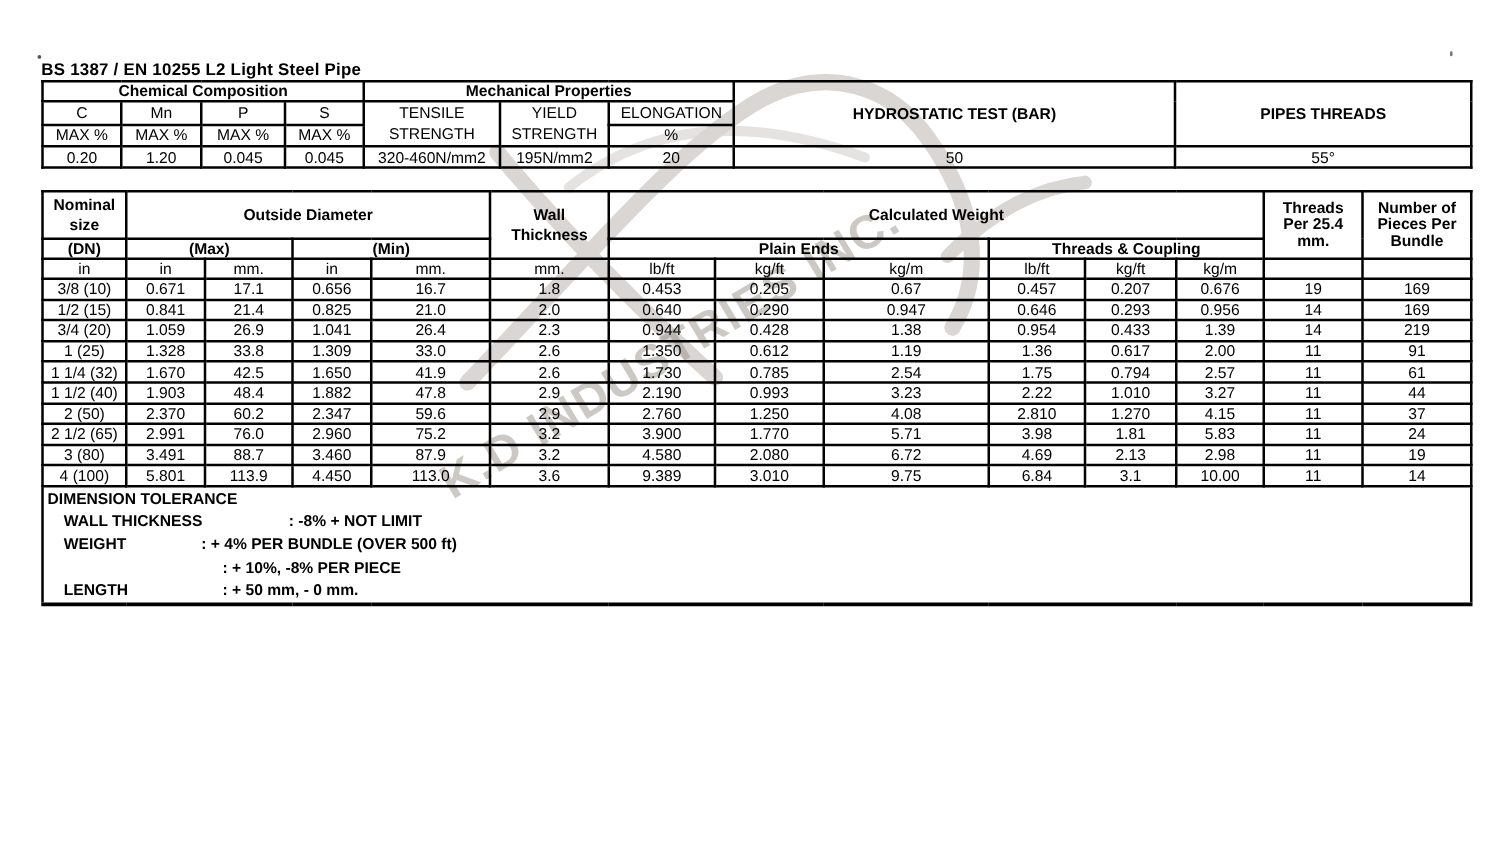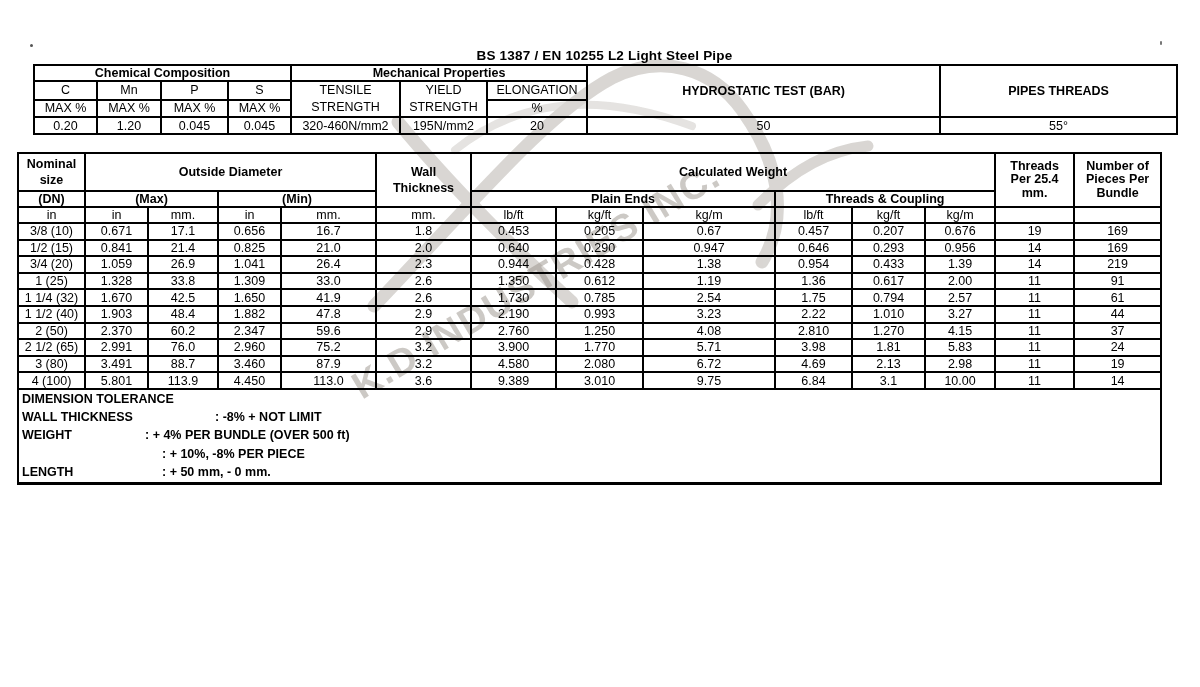--- a/index.html
+++ b/index.html
@@ -1,42 +1,42 @@
 <!DOCTYPE html>
 <html><head>
 <meta charset="utf-8">
 <style>
   html,body{margin:0;padding:0;background:#fff;}
   .page{position:relative;width:1200px;height:687px;background:#ffffff;overflow:hidden;
         font-family:"Liberation Sans", sans-serif;color:#000;}
   .watermark-layer{position:absolute;left:0;top:0;width:1200px;height:687px;z-index:0;pointer-events:none;}
-  .doc-title{position:absolute;left:33px;top:48px;width:1143px;text-align:center;
+  .doc-title{position:absolute;left:33px;top:48px;width:1143px;text-align:left;
              font-size:13.5px;font-weight:bold;z-index:2;letter-spacing:.2px;}
   table{border-collapse:collapse;table-layout:fixed;background:transparent;position:absolute;z-index:1;}
   td,th{border:2px solid #000;text-align:center;vertical-align:middle;padding:0;
         font-size:12.5px;font-weight:normal;overflow:hidden;white-space:nowrap;}
   th{font-weight:bold;}
   .spec-table{left:33px;top:64px;width:1143px;}
   .spec-table .r1 td,.spec-table .r1 th{height:14px;}
   .spec-table .r2 td,.spec-table .r2 th{height:15px;}
   .spec-table .r3 td,.spec-table .r3 th{height:14px;}
   .spec-table .r4 td{height:15px;}
   .two-line span{display:block;line-height:17px;}
-  .pipe-table{left:17px;top:152px;width:1143px;}
+  .pipe-table{left:33px;top:152px;width:1143px;}
   .pipe-table .h1 th{height:36px;}
   .pipe-table .h2 th,.pipe-table .h2 td{height:13px;}
   .pipe-table .h3 td{height:13px;}
   .pipe-table .three-line span{display:block;line-height:13.5px;}
   .pipe-table .two-line-h span{display:block;line-height:16px;}
   .pipe-table tbody td{height:14.6px;}
   .notes-cell{height:89px;text-align:left;vertical-align:top;white-space:normal;
               border-bottom:3px solid #000;margin-left:29px;}
   .note-title{font-weight:bold;font-size:12.5px;line-height:18px;padding-left:3px;}
   .note-line{position:relative;height:18.5px;font-weight:bold;font-size:12.5px;line-height:18.5px;}
-  .note-label{padding-left:3px;}
+  .note-label{padding-left:16px;}
   .note-value{position:absolute;top:0;}
   .nv1{left:196px;}  .nv2{left:126px;}  .nv3{left:143px;}  .nv4{left:143px;}
   .scan-dot{position:absolute;background:#555;border-radius:50%;z-index:2;}
   .dot-tl{left:30px;top:44px;width:3px;height:3px;}
   .dot-tr{left:1160px;top:41px;width:2px;height:4px;background:#777;border-radius:1px;}
 </style>
 </head>
 <body>
 
 <div class="page">

